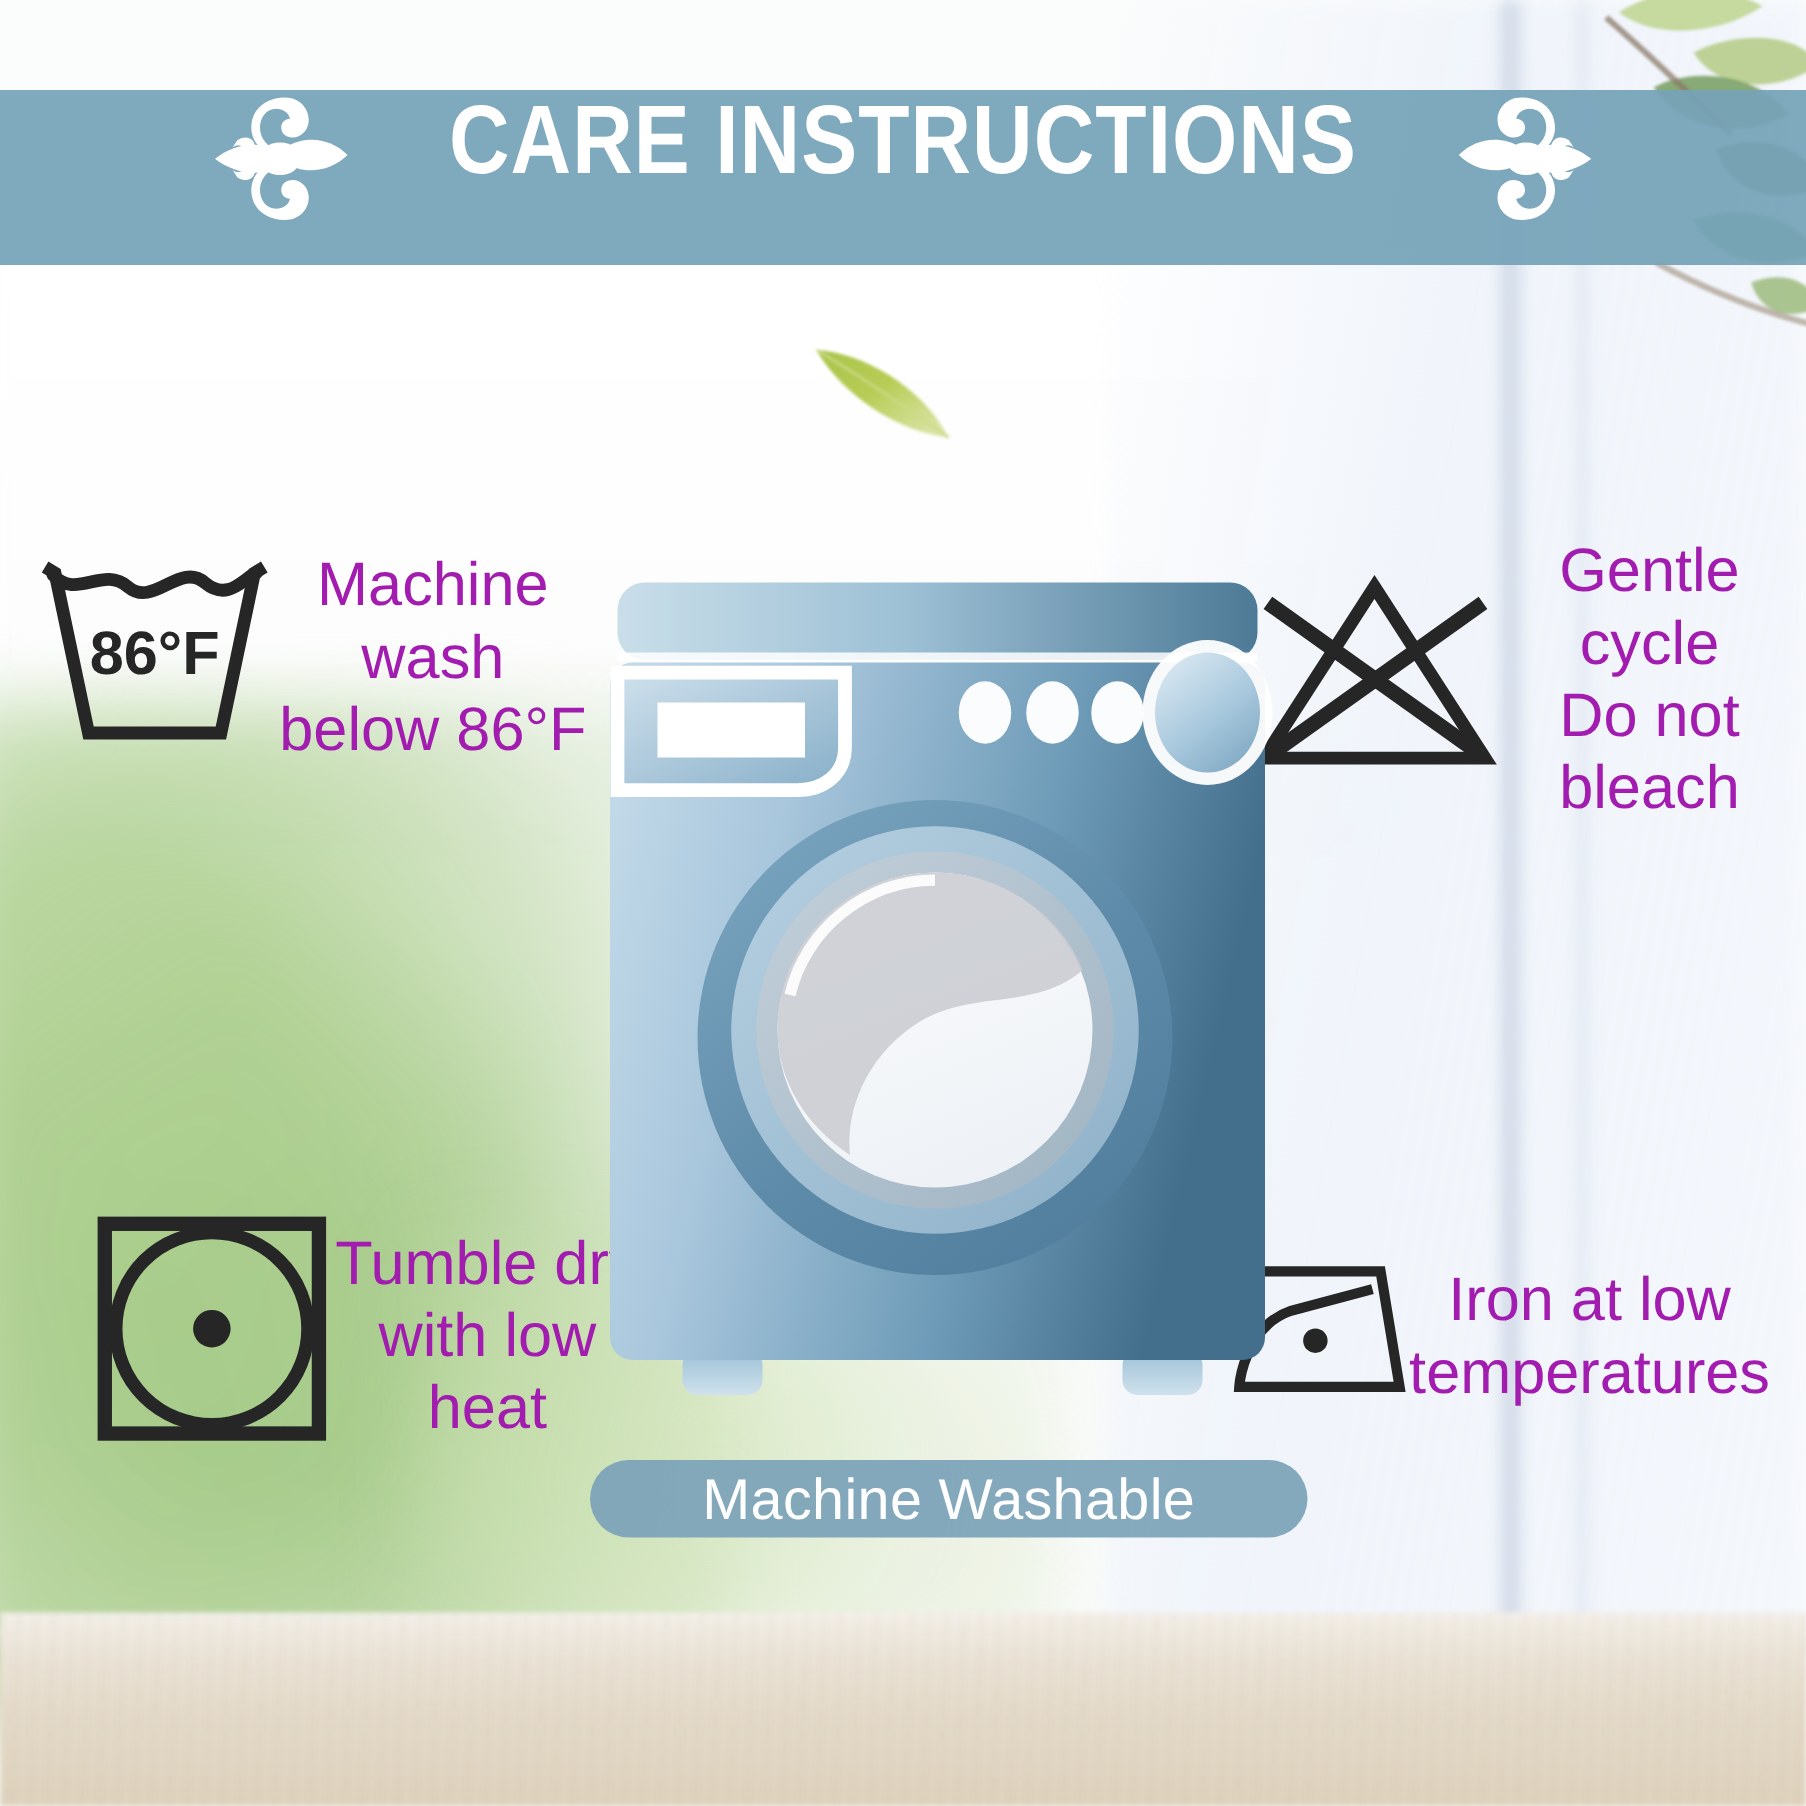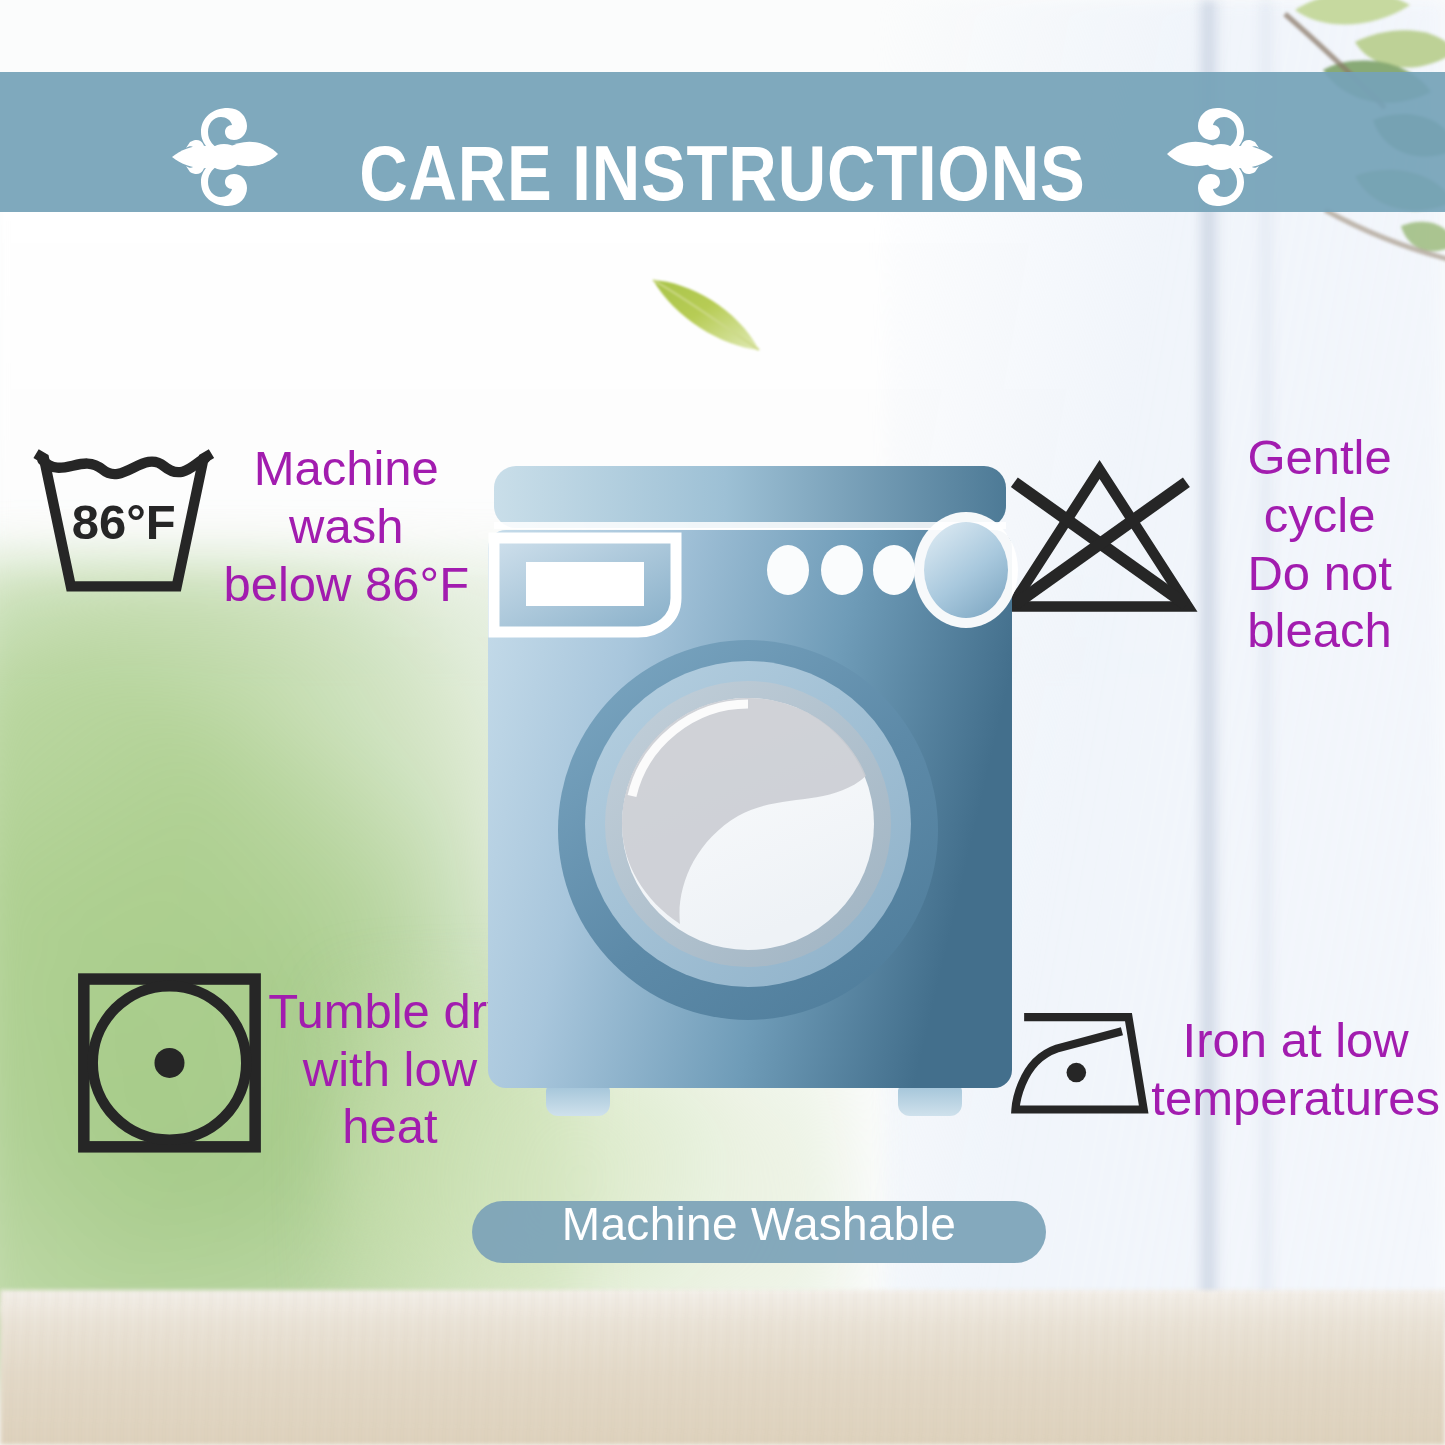--- a/index.html
+++ b/index.html
@@ -69,21 +69,21 @@
     filter:blur(4px);
   }
 
   
   .foliage{position:absolute;right:-10px;top:-20px;width:250px;height:290px;}
 
   
   .banner{
     position:absolute;left:0;top:72px;width:1445px;height:140px;
     background:rgba(117,163,184,.93);
-    display:flex;align-items:flex-end;justify-content:center;gap:14px;
+    display:flex;align-items:flex-start;justify-content:center;gap:14px;
   }
   .banner-title{
     color:#ffffff;font-size:78px;line-height:1;font-weight:700;
     letter-spacing:1px;transform:scaleX(.86);transform-origin:center;
     white-space:nowrap;
   }
   .fdl{width:120px;height:110px;flex:0 0 auto;}
   .fdl.right{transform:scaleX(-1);}
 
   
@@ -95,30 +95,30 @@
   
   .care-item{position:absolute;display:flex;flex-direction:row;align-items:center;}
   .care-icon{display:block;}
   .care-label{
     color:#a21caf;font-size:49px;line-height:1.18;text-align:center;
     white-space:pre-line;margin-top:14px;font-weight:400;
   }
   #item-wash{left:25px;top:420px;width:445px;}
   #item-bleach{left:1000px;top:415px;width:440px;}
   #item-dry{left:75px;top:960px;width:440px;}
-  #item-iron{left:1010px;top:965px;width:430px;justify-content:space-between;}
+  #item-iron{left:986px;top:965px;width:430px;justify-content:space-between;}
 
   
   .machine{position:absolute;left:480px;top:452px;width:540px;height:680px;}
 
   
   .pill{
     position:absolute;left:472px;top:1168px;width:574px;height:62px;
     background:rgba(124,163,184,.93);border-radius:31px;
-    display:flex;align-items:flex-start;justify-content:center;margin-top:33px;
+    display:flex;align-items:center;justify-content:center;
   }
   .pill-text{color:#ffffff;font-size:46px;line-height:1;letter-spacing:.3px;}
 </style>
 </head>
 <body>
 
 <div id="stage">
 
   <div class="bg-base"></div>
   <div class="bg-topwhite"></div>

